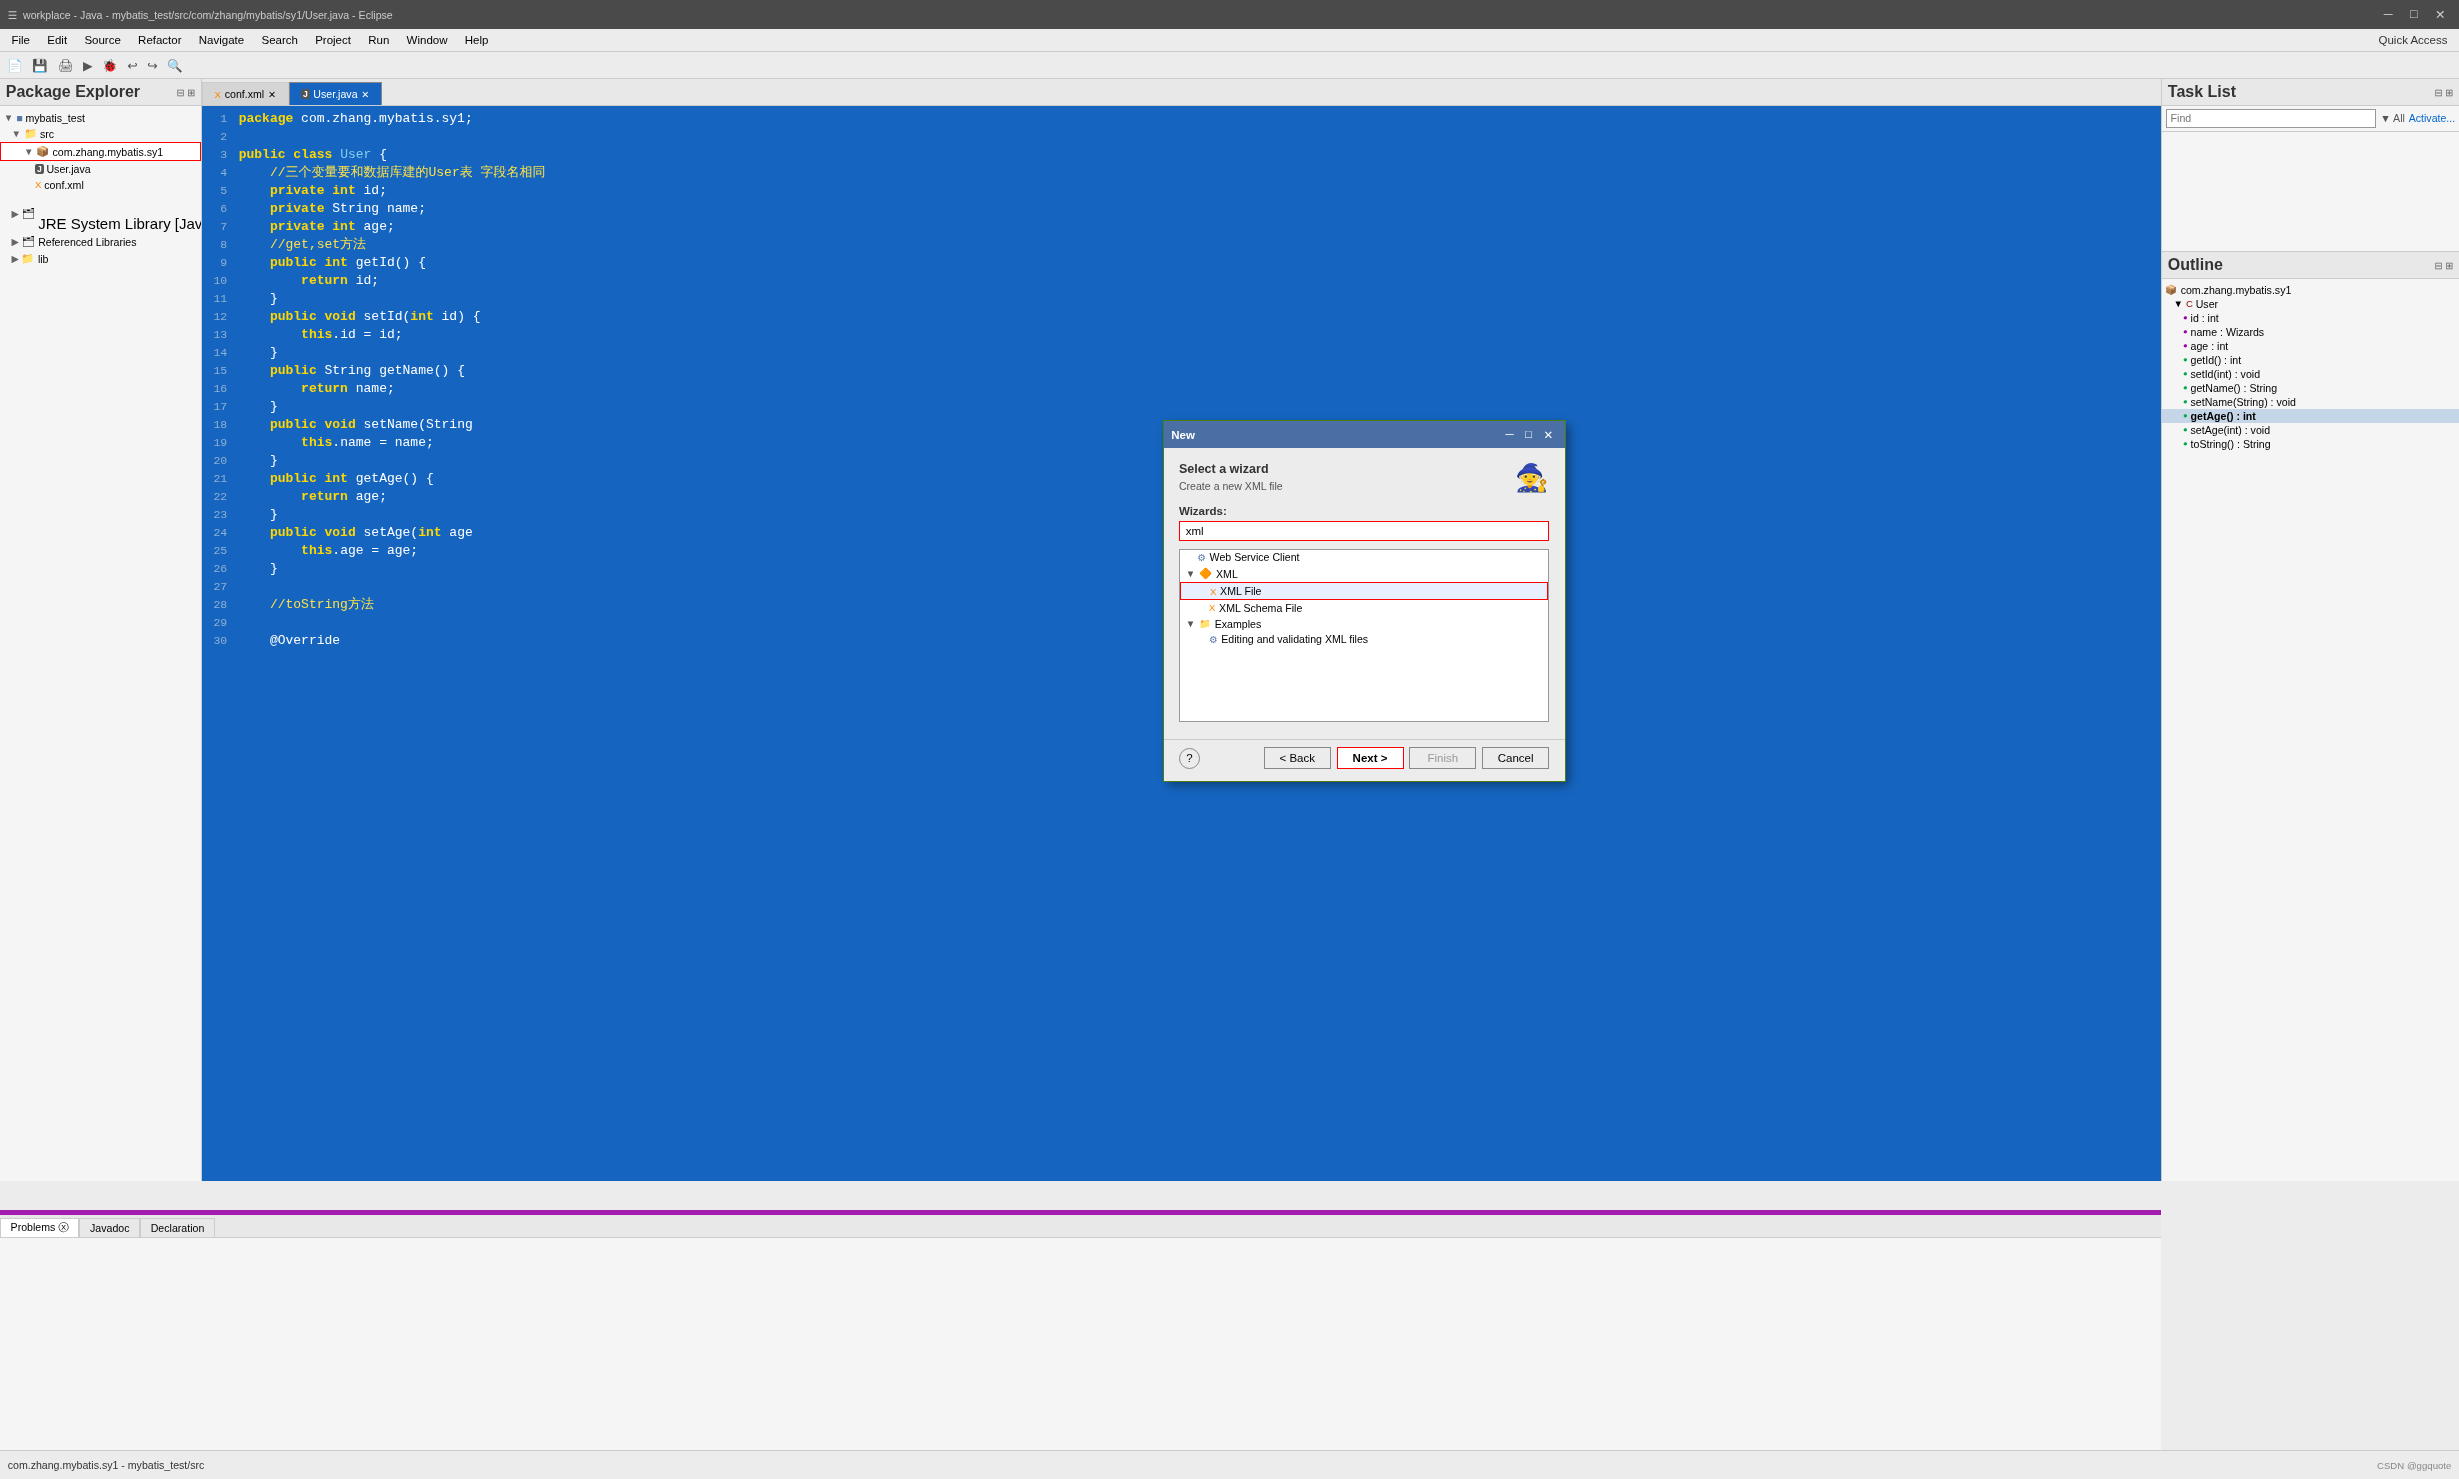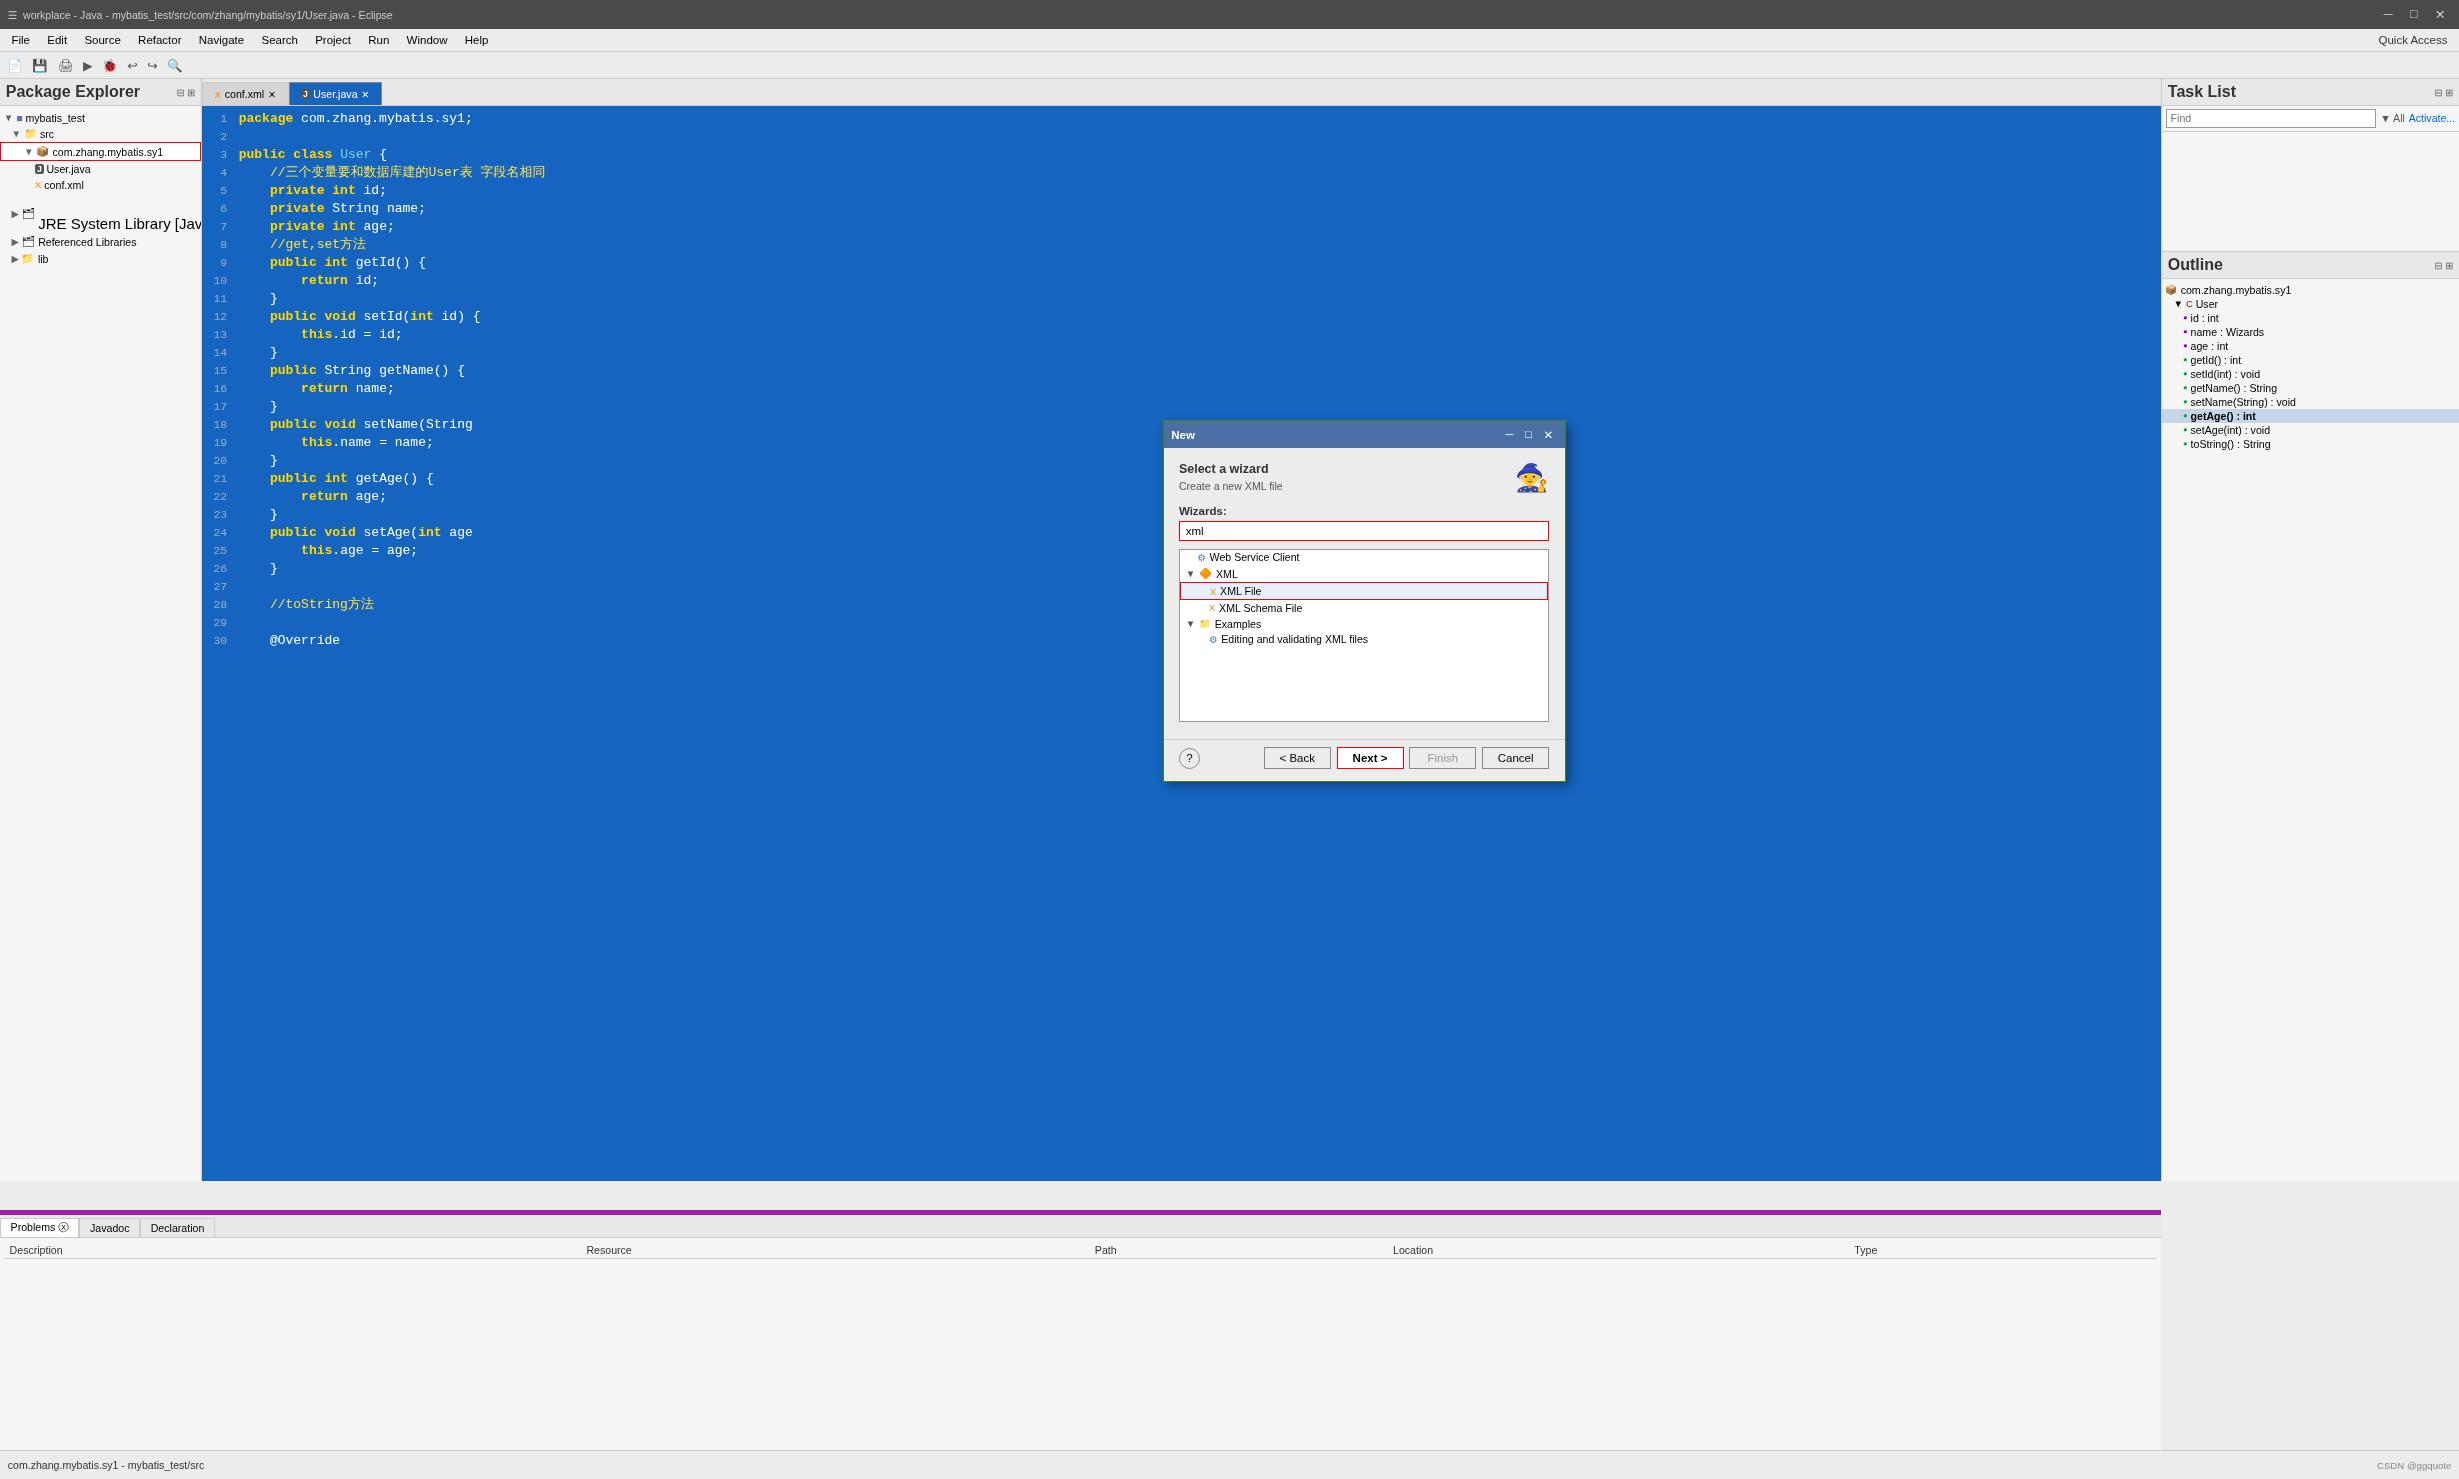--- a/index.html
+++ b/index.html
@@ -626,33 +626,20 @@
 
 </div>
 
 <div class="problems-panel">
   <div class="problems-tabs">
     <div class="problems-tab active">Problems ⓧ</div>
     <div class="problems-tab">Javadoc</div>
     <div class="problems-tab">Declaration</div>
   </div>
   <div class="problems-content">
-    <table class="problems-table">
-      <thead>
-        <tr>
-          <th>Description</th>
-          <th>Resource</th>
-          <th>Path</th>
-          <th>Location</th>
-          <th>Type</th>
-        </tr>
-      </thead>
-      <tbody>
-      </tbody>
-    </table>
   </div>
 </div>
 
 <div class="status-bar">
   <span>com.zhang.mybatis.sy1 - mybatis_test/src</span>
   <span class="status-right">CSDN @ggquote</span>
 </div>
 
 
 </body></html>

